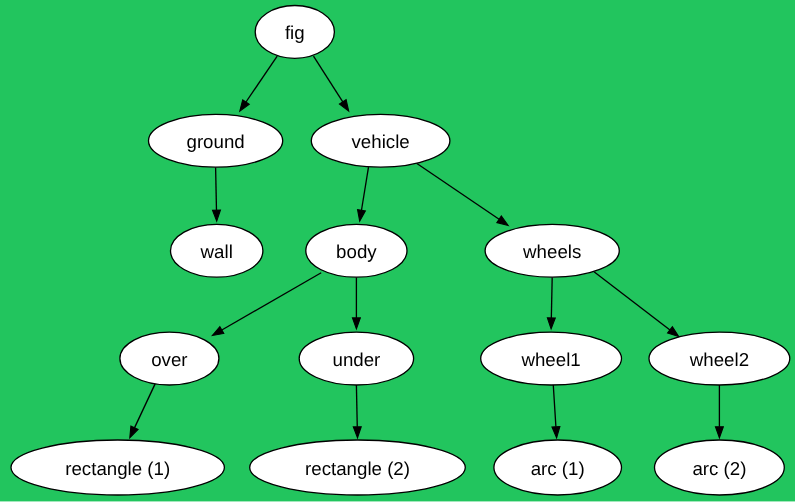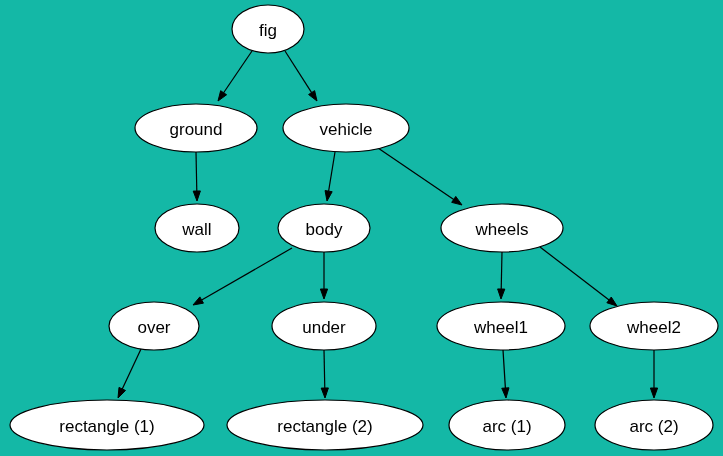--- a/index.html
+++ b/index.html
@@ -10,21 +10,21 @@
   body {
     width: 723px;
     height: 456px;
     overflow: hidden;
     font-family: "Liberation Sans", sans-serif;
   }
   #graph-root {
     position: relative;
     width: 723px;
     height: 456px;
-    background: #14b8a6;
+    background: #22c55e;
   }
   svg#graph-svg {
     display: block;
     width: 723px;
     height: 456px;
   }
   .node-ellipse {
     fill: #ffffff;
     stroke: #000000;
     stroke-width: 1.2;

